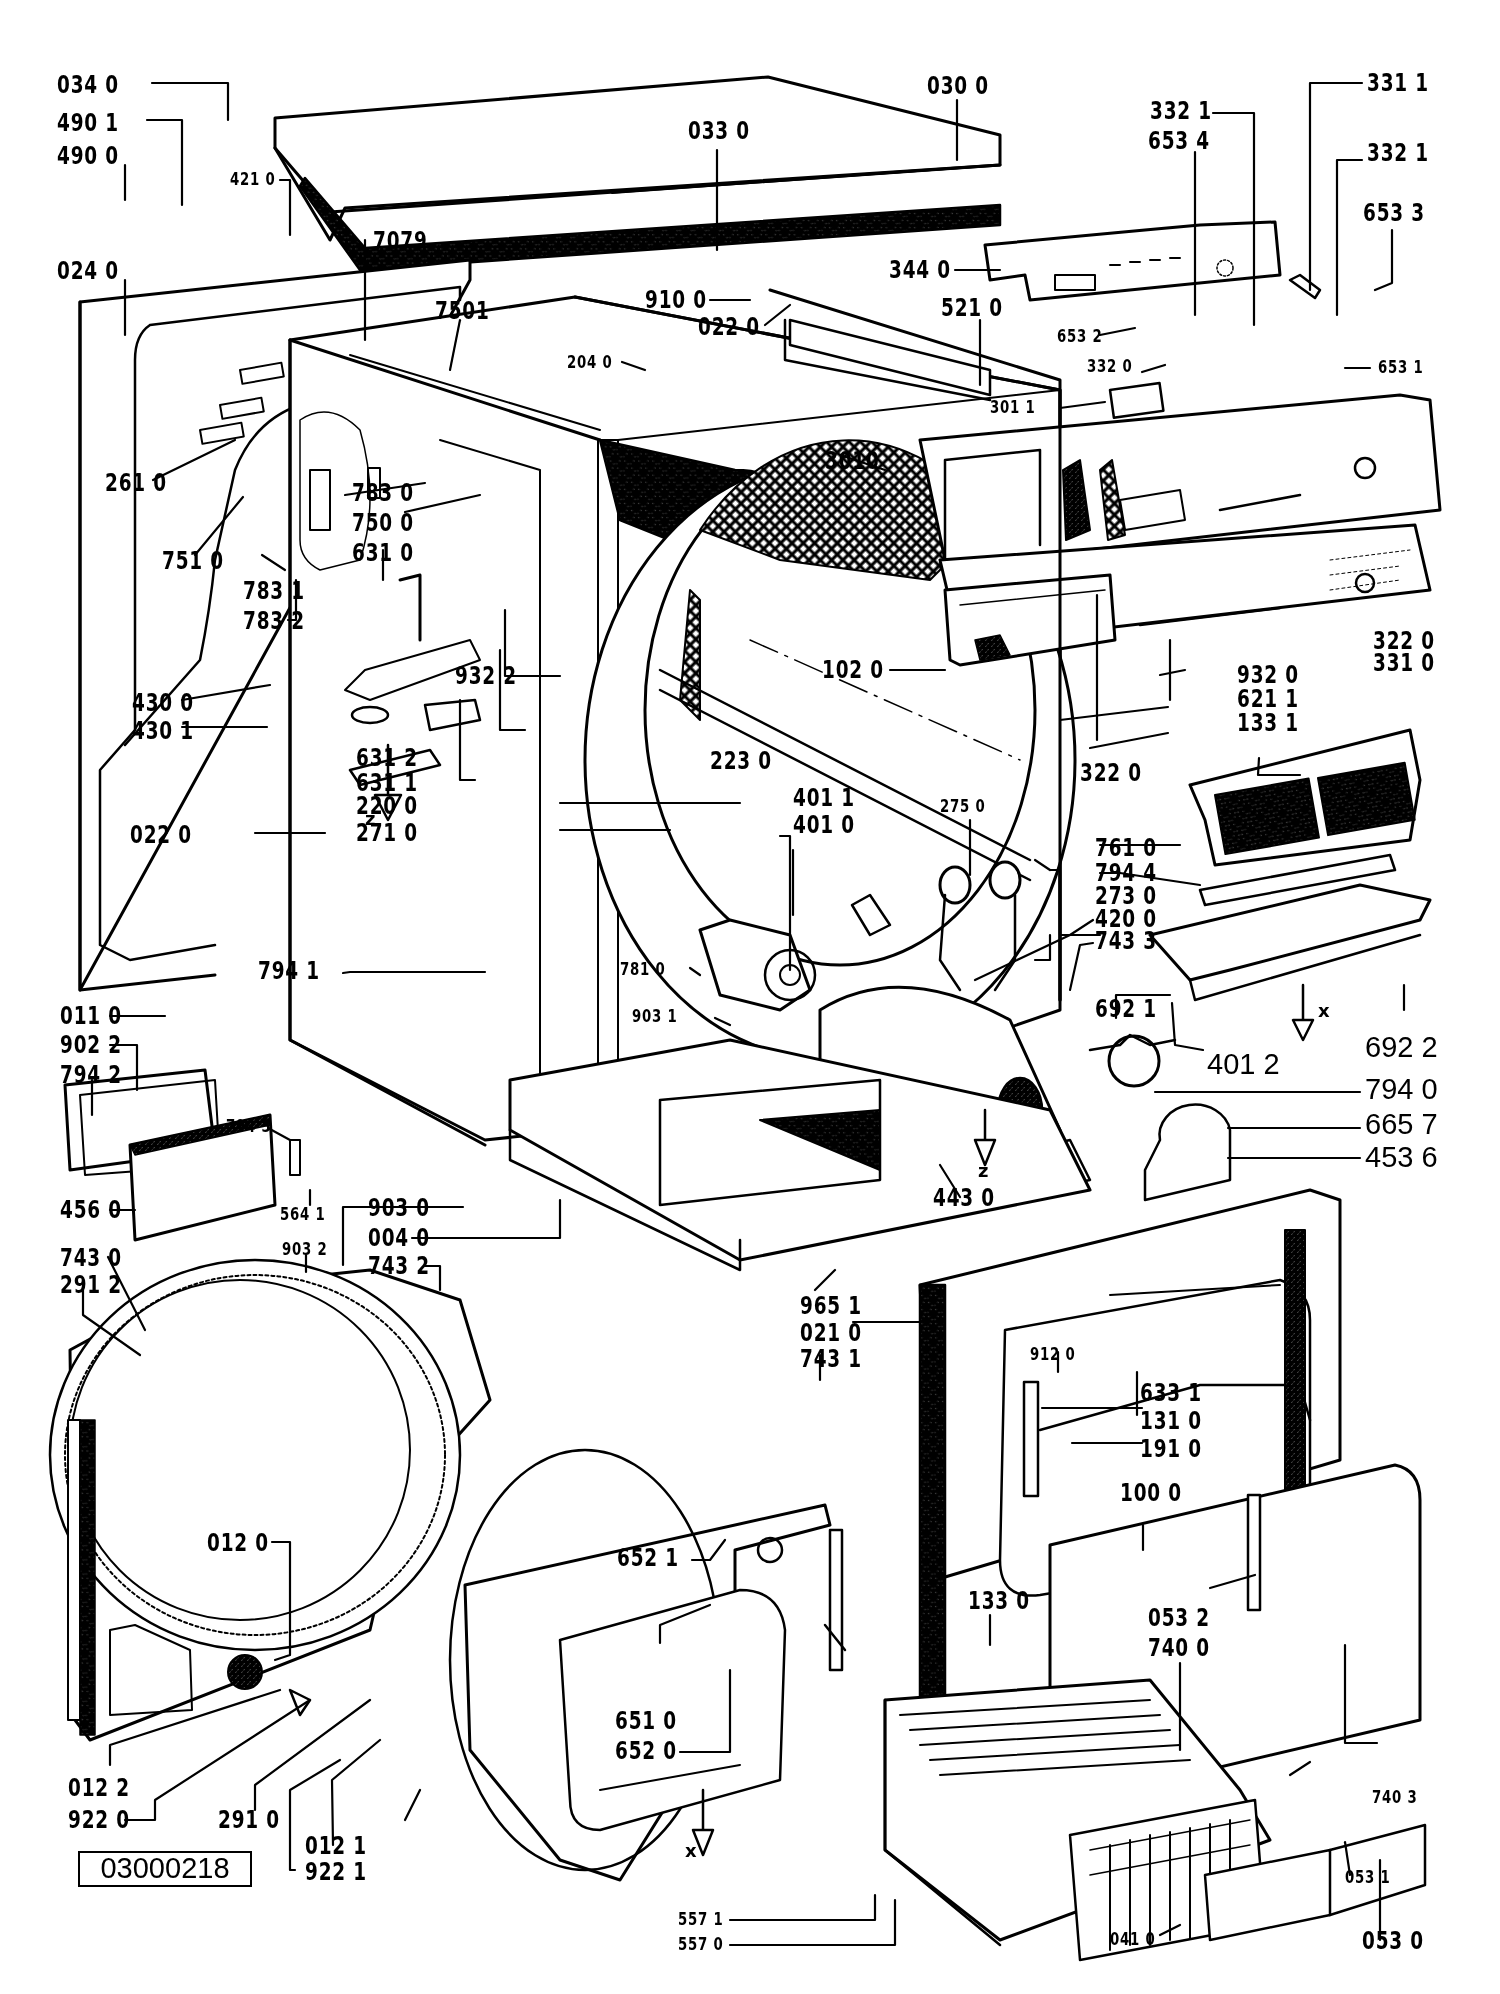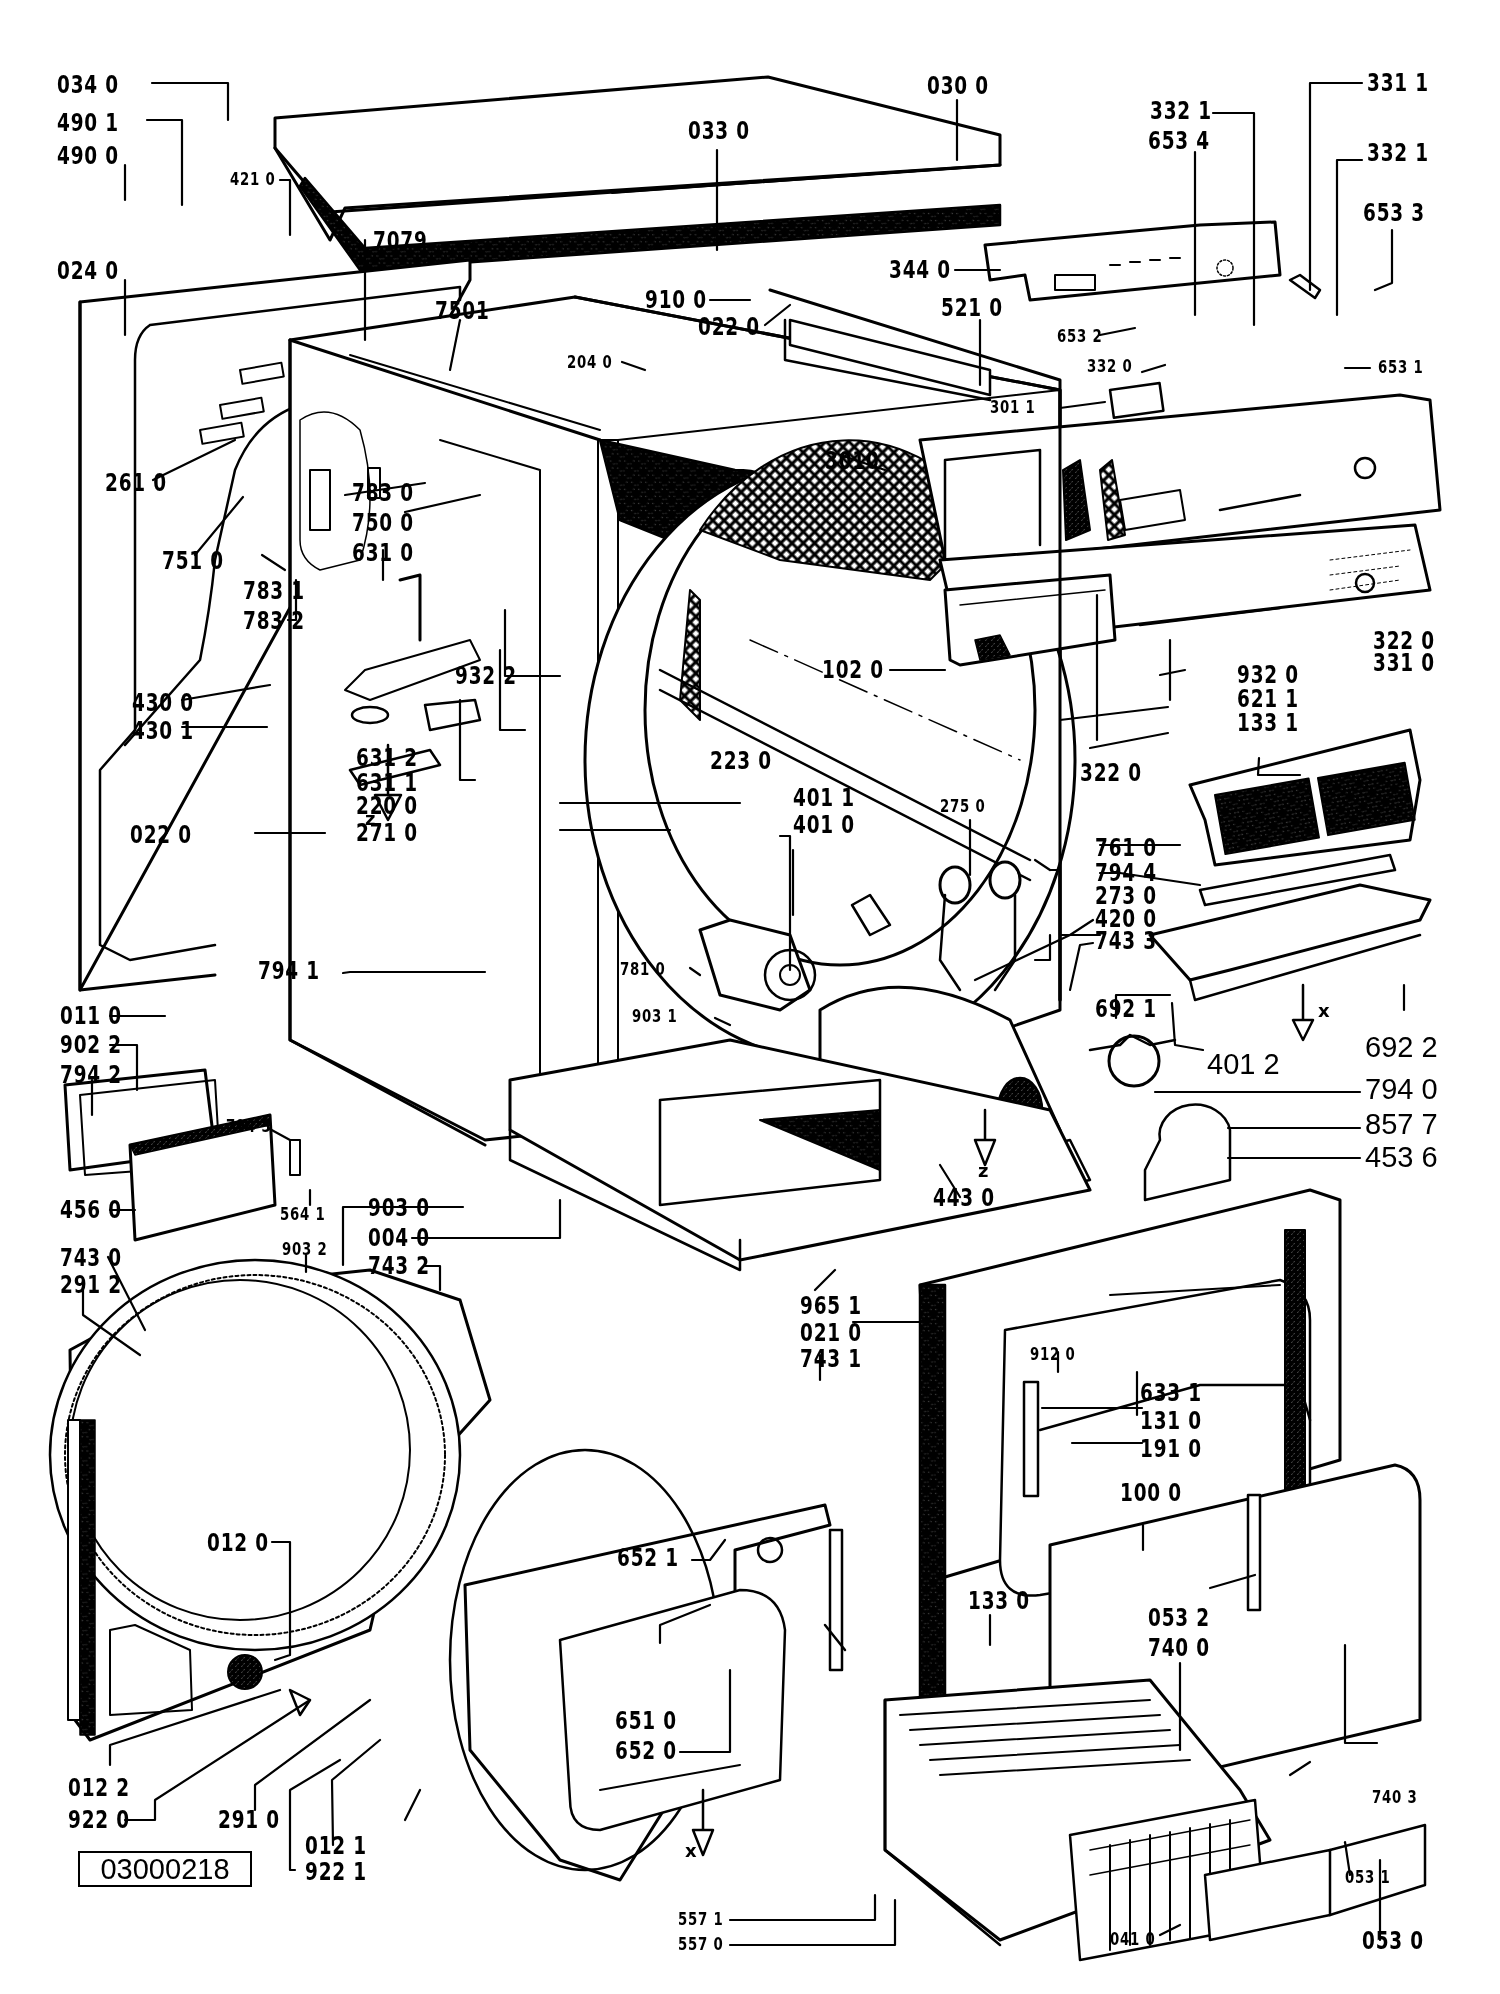--- a/index.html
+++ b/index.html
@@ -6,21 +6,21 @@
   body { width:1500px; height:1994px; position:relative; overflow:hidden;
          font-family:"DejaVu Sans Mono", "Liberation Mono", monospace; color:#000; }
   #stage { position:absolute; left:0; top:0; width:1500px; height:1994px; }
   svg#art { position:absolute; left:0; top:0; }
   .lbl { position:absolute; font-family:"DejaVu Sans Condensed","DejaVu Sans",sans-serif;
          font-weight:bold; font-size:25px; letter-spacing:1px; line-height:1; white-space:nowrap;
          transform:scaleX(0.82); transform-origin:left top; color:#000; }
   .lbl.sm { font-size:18px; }
   .lbl.lg { font-family:"Liberation Sans", sans-serif; font-weight:normal; font-size:29px; transform:none; letter-spacing:0; }
   .ref-box { position:absolute; left:78px; top:1851px; width:170px; height:32px;
-             border:2px solid #000; background:#fff; display:flex; align-items:center; justify-content:center;
+             border:2px solid #000; background:#fff; display:flex; align-items:flex-end; justify-content:center;
              font-family:"Liberation Sans", sans-serif; font-size:29px; }
   .ax { position:absolute; font-family:"DejaVu Sans", sans-serif; font-size:18px; font-weight:bold; }
 </style>
 </head>
 <body>
 
 <div id="stage">
 
 <svg id="art" width="1500" height="1994" viewBox="0 0 1500 1994" fill="none" stroke="#000" stroke-width="3" stroke-linejoin="round" stroke-linecap="round">
   <defs>
@@ -401,21 +401,21 @@
 <div class="lbl" style="left:1095px;top:883px">273 0</div>
 <div class="lbl" style="left:1095px;top:906px">420 0</div>
 <div class="lbl" style="left:1095px;top:928px">743 3</div>
 <div class="lbl" style="left:258px;top:958px">794 1</div>
 <div class="lbl sm" style="left:620px;top:960px">781 0</div>
 <div class="lbl sm" style="left:632px;top:1007px">903 1</div>
 <div class="lbl" style="left:1095px;top:996px">692 1</div>
 <div class="lbl lg" style="left:1365px;top:1033px">692 2</div>
 <div class="lbl lg" style="left:1207px;top:1050px">401 2</div>
 <div class="lbl lg" style="left:1365px;top:1075px">794 0</div>
-<div class="lbl lg" style="left:1365px;top:1110px">857 7</div>
+<div class="lbl lg" style="left:1365px;top:1110px">665 7</div>
 <div class="lbl lg" style="left:1365px;top:1143px">453 6</div>
 <div class="lbl" style="left:60px;top:1003px">011 0</div>
 <div class="lbl" style="left:60px;top:1032px">902 2</div>
 <div class="lbl" style="left:60px;top:1062px">794 2</div>
 <div class="lbl sm" style="left:226px;top:1117px">794 3</div>
 <div class="lbl" style="left:60px;top:1197px">456 0</div>
 <div class="lbl sm" style="left:280px;top:1205px">564 1</div>
 <div class="lbl sm" style="left:282px;top:1240px">903 2</div>
 <div class="lbl" style="left:368px;top:1195px">903 0</div>
 <div class="lbl" style="left:368px;top:1225px">004 0</div>

